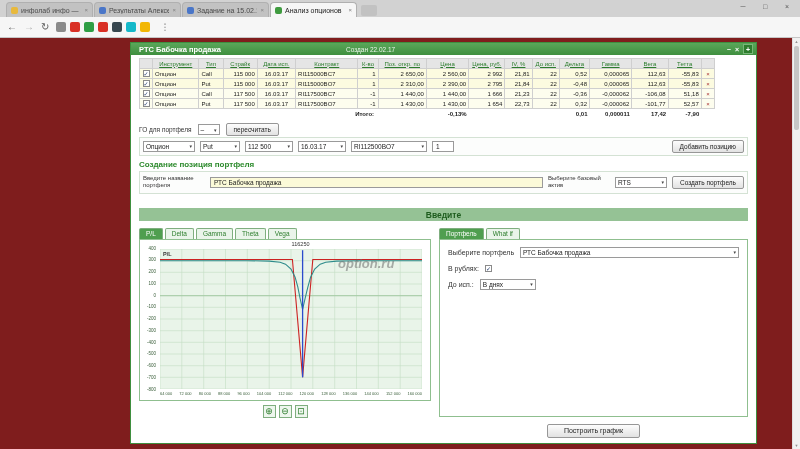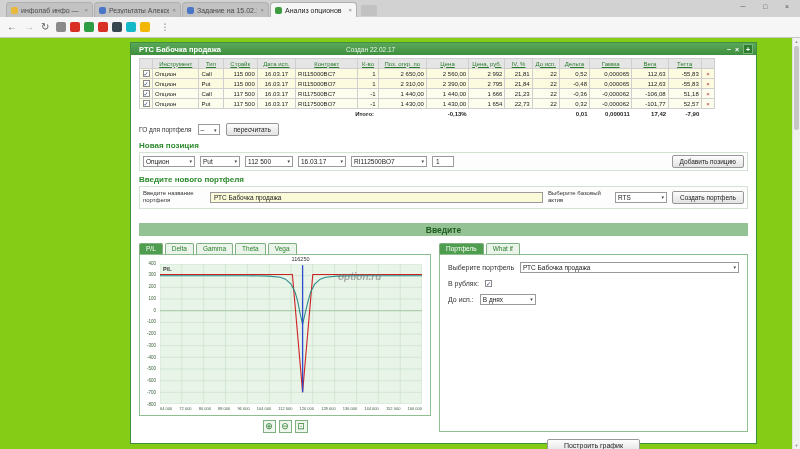--- a/index.html
+++ b/index.html
@@ -22,21 +22,21 @@
   .navbtn.dim { color:#b0b0b0; }
   .omnibox { flex:1; height:15px; background:#fff; border:1px solid #cfcfcf; border-radius:2px; display:flex; align-items:center; padding:0 5px; gap:4px; font-size:8px; color:#333; min-width:0; }
   .info { width:9px; height:9px; border:1px solid #8a9aa5; border-radius:50%; font-size:6px; color:#5f7380; display:flex; align-items:center; justify-content:center; flex:none; font-style:italic; }
   .url { overflow:hidden; white-space:nowrap; flex:1; color:#3c4043; }
   .star { color:#9a9a9a; font-size:9px; flex:none; }
   .extrow { display:flex; gap:4px; align-items:center; flex:none; }
   .ext { width:10px; height:10px; border-radius:2px; display:inline-block; }
   .menu { color:#5a5a5a; font-size:9px; padding:0 3px; }
 
   
-  .page { position:absolute; top:38px; left:0; right:8px; bottom:0; background:#84cc16;text-decoration:underline; }
+  .page { position:absolute; top:38px; left:0; right:8px; bottom:0; background:#7f1d1d;text-decoration:underline; }
   .scrollbar { position:absolute; top:38px; right:0; width:8px; bottom:0; background:#f1f1f1; border-left:1px solid #e0e0e0; font-size:4px; color:#909090; text-align:center; }
   .sb-up { position:absolute; top:1px; left:0; right:0; }
   .sb-dn { position:absolute; bottom:1px; left:0; right:0; }
   .thumb { position:absolute; top:8px; left:1px; width:5px; height:84px; background:#c6c6c6; border-radius:2px; }
 
   
   .appwin { position:absolute; left:130px; top:4px; width:627px; height:402px; border:1px solid #3f8f3f; background:#fff; font-size:7px; }
   .titlebar { height:12px; background:linear-gradient(#5aa75a,#3f8f3f); color:#fff; display:flex; align-items:center; padding:0 3px 0 8px; font-weight:bold; font-size:7.5px; position:relative; }
   .created { position:absolute; left:215px; font-weight:normal; font-size:6.5px; color:#eaf5ea; }
   .tbctl { margin-left:auto; display:flex; gap:4px; align-items:center; }
@@ -87,21 +87,21 @@
   .cright { flex:1; display:flex; flex-direction:column; }
   .tabsrow { display:flex; gap:2px; height:11px; }
   .ctab { border:1px solid #7fae7f; border-bottom:none; background:#eaf4ea; color:#2c7d2c; font-size:6.5px; padding:0 6px; border-radius:2px 2px 0 0; display:inline-flex; align-items:center; }
   .ctab.active { background:#4f9e4f; color:#fff; }
   .chartbox { border:1px solid #8fbf8f; height:162px; position:relative; background:#fff; }
   .plotsvg { position:absolute; left:20px; top:9px; background:#e9f4e9; }
   .ylabels { position:absolute; left:0; top:6px; width:18px; height:146px; display:flex; flex-direction:column; justify-content:space-between; align-items:flex-end; font-size:4.5px; color:#3c603c; padding-right:2px; }
   .xlabels { position:absolute; left:20px; top:151px; width:262px; display:flex; justify-content:space-between; font-size:4px; color:#3c603c; white-space:nowrap; }
   .pl-label { position:absolute; left:23px; top:11px; font-size:5.5px; font-weight:bold; color:#333; z-index:2; }
   .price-label { position:absolute; top:1px; font-size:5.5px; color:#333; z-index:2; }
-  .watermark { position:absolute; left:198px; top:16px; font-size:10px; font-weight:bold; font-style:italic; color:rgba(110,110,110,0.55); z-index:2; }
+  .watermark { position:absolute; left:198px; top:16px; font-size:13px; font-weight:bold; font-style:italic; color:rgba(110,110,110,0.55); z-index:2; }
   .zoomrow { display:flex; justify-content:center; gap:3px; margin-top:4px; }
   .zbtn { width:13px; height:13px; border:1px solid #7fae7f; background:#eef6ee; color:#2c7d2c; font-size:9px; display:inline-flex; align-items:center; justify-content:center; }
   .rbox { border:1px solid #8fbf8f; height:178px; padding:7px 8px; }
   .rrow { display:flex; align-items:center; gap:6px; margin-bottom:7px; font-size:7px; }
   .rlbl { color:#333; flex:none; }
   .buildrow { display:flex; justify-content:center; margin-top:7px; }
   .btn.wide { height:14px; padding:0 16px; font-size:7px; }
 </style>
 </head>
 <body>
@@ -283,21 +283,20 @@
 
     <div class="gorow">
       <span class="golbl">ГО для портфеля</span>
       <span class="sel w22">
         <span>–</span>
         <span class="car">▾</span>
       </span>
       <button class="btn">пересчитать</button>
     </div>
 
-    <div class="sect">Новая позиция</div>
     <div class="strip">
       <span class="sel w52">
         <span>Опцион</span>
         <span class="car">▾</span>
       </span>
       <span class="sel w40">
         <span>Put</span>
         <span class="car">▾</span>
       </span>
       <span class="sel w48">
@@ -309,21 +308,21 @@
         <span class="car">▾</span>
       </span>
       <span class="sel w76">
         <span>RI112500BO7</span>
         <span class="car">▾</span>
       </span>
       <span class="inp w22">1</span>
       <button class="btn mlauto">Добавить позицию</button>
     </div>
 
-    <div class="sect">Введите нового портфеля</div>
+    <div class="sect">Создание позиция портфеля</div>
     <div class="strip tall">
       <span class="lbl2">Введите название портфеля</span>
       <span class="inp cream grow">РТС Бабочка продажа</span>
       <span class="lbl2">Выберите базовый актив</span>
       <span class="sel w52">
         <span>RTS</span>
         <span class="car">▾</span>
       </span>
       <button class="btn">Создать портфель</button>
     </div>

